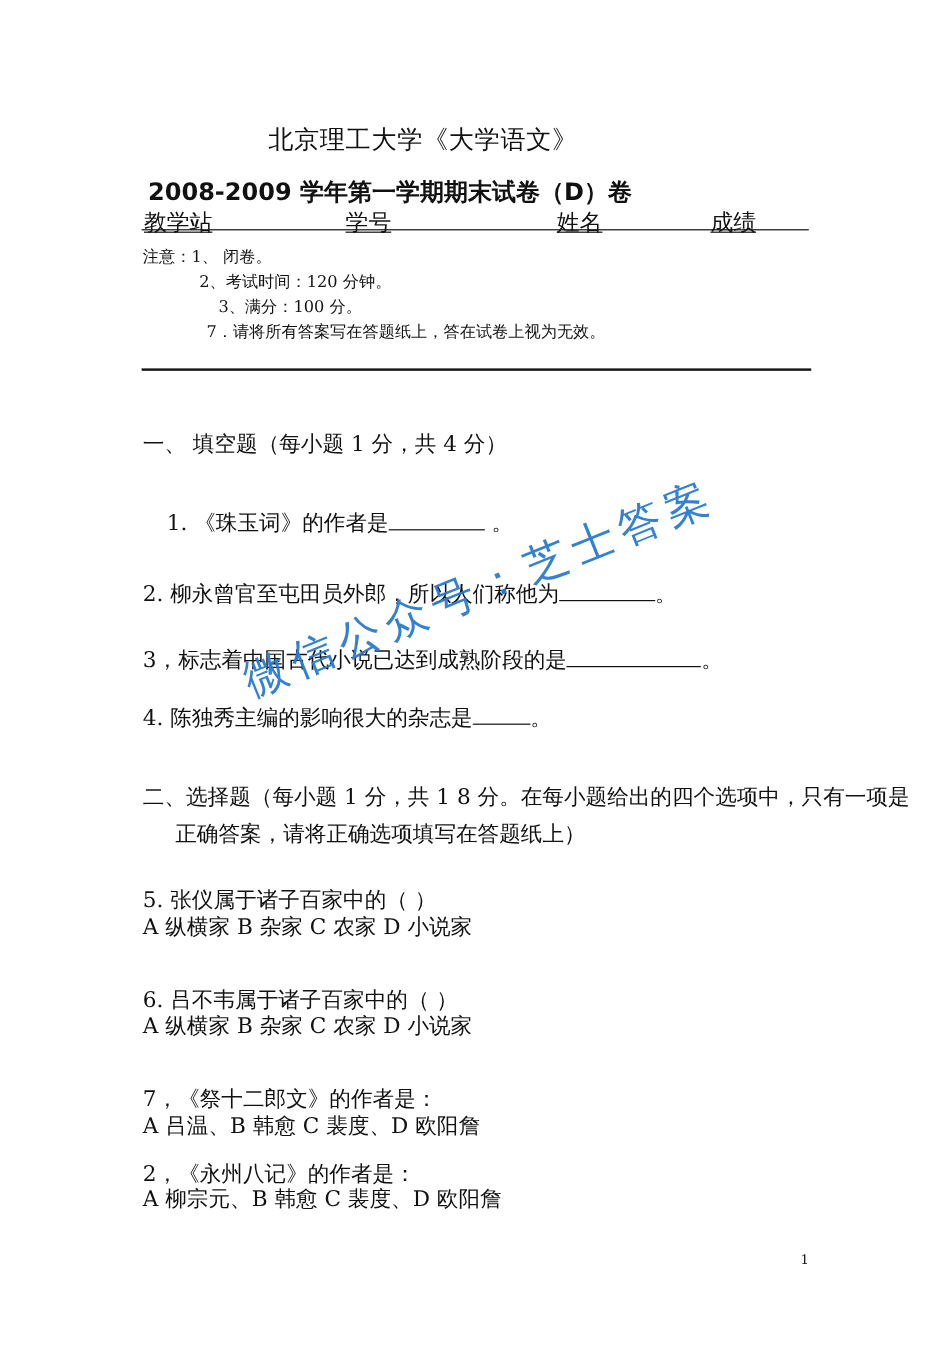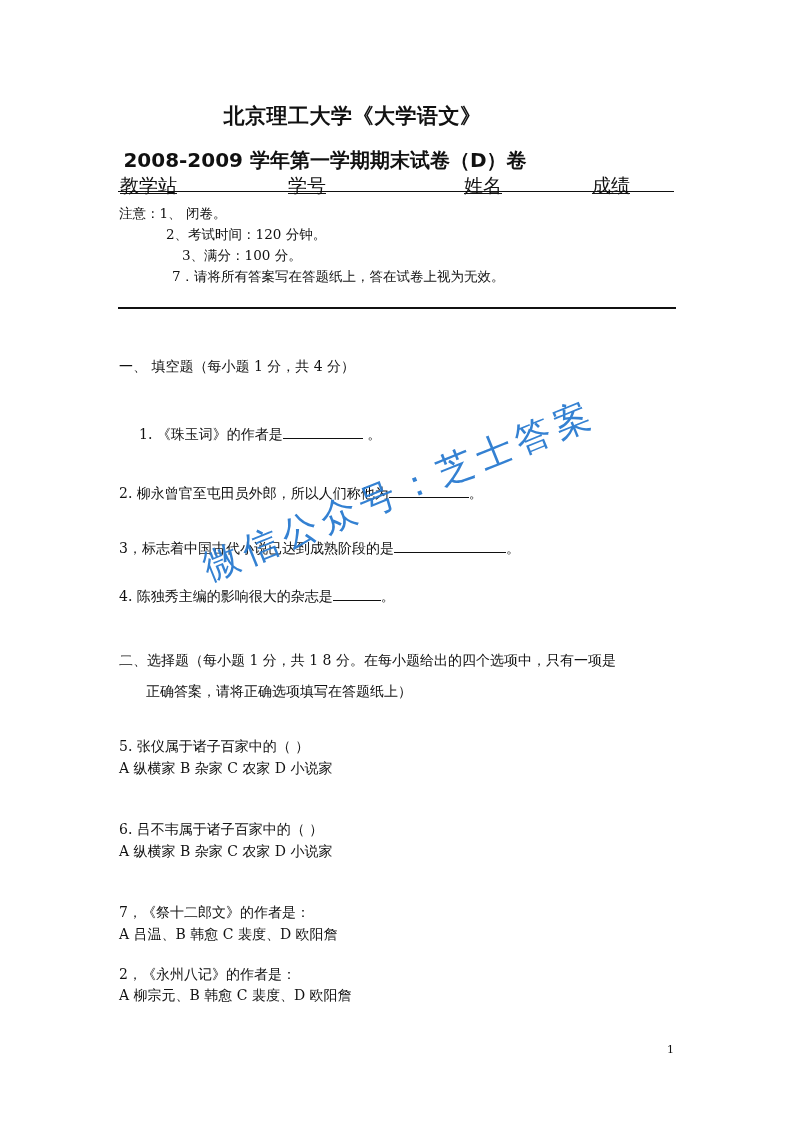--- a/index.html
+++ b/index.html
@@ -1,28 +1,28 @@
 <!DOCTYPE html>
 <html><head>
 <meta charset="utf-8">
 <style>
   html, body { margin: 0; padding: 0; background: #ffffff; }
   body { width: 793px; height: 1122px; position: relative; overflow: hidden;
          font-family: "DejaVu Serif", "Liberation Serif", serif; color: #111; }
   .abs { position: absolute; white-space: nowrap; }
-  .title1 { left: 0; width: 705px; top: 102px; text-align: center; font-size: 21px; font-weight: bold;
+  .title1 { left: 0; width: 705px; top: 102px; text-align: center; font-size: 21px; font-weight: normal;
             font-family: "DejaVu Sans", "Liberation Sans", sans-serif; letter-spacing: 0.5px; }
   .title2 { left: 0; width: 650px; top: 147px; text-align: center; font-size: 20px; font-weight: bold;
             font-family: "DejaVu Sans", "Liberation Sans", sans-serif; }
   .info-row { left: 118px; width: 556px; top: 173px; height: 18px; border-bottom: 1.5px solid #111;
               font-size: 19px; font-family: Liberation Serif, serif; }
   .info-row span { position: absolute; top: 0; text-decoration: underline; }
   .notes { font-size: 13.5px; text-align: center; }
   .rule { left: 118px; width: 558px; top: 307px; border-top: 2px solid #111; }
-  .q { font-size: 14px; text-align: center; }
+  .q { font-size: 18px; text-align: center; }
   .blank { display: inline-block; border-bottom: 1.5px solid #111; height: 14px; vertical-align: baseline; }
   .watermark { left: 205px; top: 545px; font-size: 36px; color: #2a7bd0; transform: rotate(-22deg);
                transform-origin: left center; font-family: "DejaVu Sans", "Liberation Sans", sans-serif;
                letter-spacing: 6px; opacity: 0.95; }
   .page-num { left: 667px; top: 1043px; font-size: 11px; }
 </style>
 </head>
 <body>
 
 <div>

